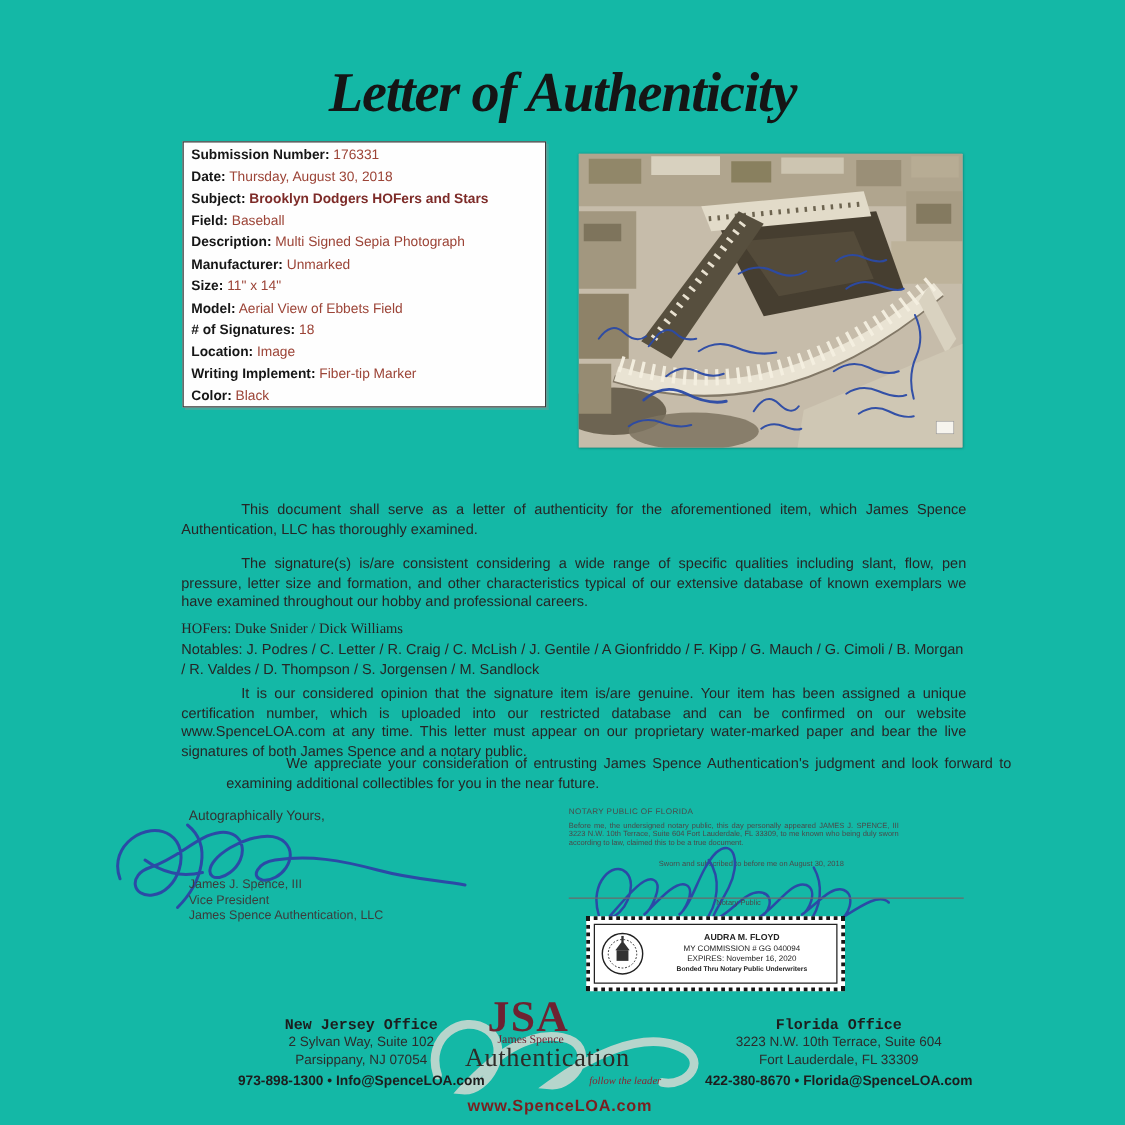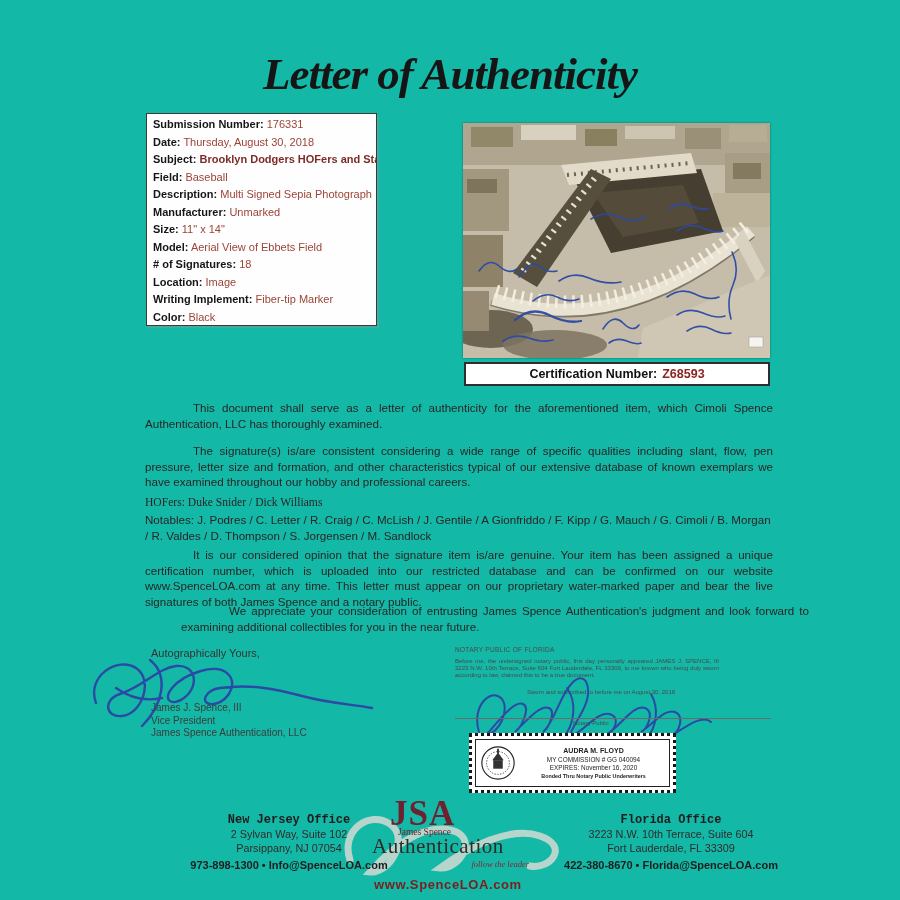--- a/index.html
+++ b/index.html
@@ -13,21 +13,21 @@
   
   .loa-title {
     position:absolute; top:48px; left:0; width:900px;
     text-align:center;
     font-family:"Liberation Serif", serif;
     font-style:italic; font-weight:bold;
     font-size:45px; color:#151515; letter-spacing:-1px;
   }
   
   .details-box {
-    position:absolute; left:146px; top:113px; width:231px; height:213px;
+    position:absolute; left:146px; top:113px; width:291px; height:213px;
     border:1px solid #3a3a3a; background:#fefefe;
     box-shadow:2px 2px 0 rgba(150,150,150,.35);
     padding:2px 0 0 6px;
   }
   .detail-row { font-size:11px; line-height:17.5px; white-space:nowrap; overflow:hidden; }
   .detail-label { font-weight:bold; color:#161616; }
   .detail-value { color:#9c4437; }
   .detail-value.subject { color:#7d2b28; font-weight:bold; }
   
   .photo {
@@ -175,26 +175,22 @@
         <path d="M 204,174 q 14,-10 28,-3 t 24,3"></path>
         <path d="M 214,192 q 12,-8 26,-2 t 22,3"></path>
         <path d="M 224,208 q 12,-8 24,-2 t 20,4"></path>
         <path d="M 268,196 q -5,-18 2,-34 t -1,-33"></path>
       </g>
 
       <rect x="286" y="214" width="14" height="10" fill="#f6f4ee" stroke="#999" stroke-width=".5"></rect>
     </svg>
   </div>
 
-  <div class="cert-box">
-    <span class="cert-label">Certification Number:</span>
-    <span class="cert-number">Z68593</span>
-  </div>
-
-  <div class="para p1 indent">This document shall serve as a letter of authenticity for the aforementioned item, which Cimoli Spence Authentication, LLC has thoroughly examined.</div>
+
+  <div class="para p1 indent">This document shall serve as a letter of authenticity for the aforementioned item, which James Spence Authentication, LLC has thoroughly examined.</div>
   <div class="para p2 indent">The signature(s) is/are consistent considering a wide range of specific qualities including slant, flow, pen pressure, letter size and formation, and other characteristics typical of our extensive database of known exemplars we have examined throughout our hobby and professional careers.</div>
   <div class="para hofers">HOFers: Duke Snider / Dick Williams</div>
   <div class="para notables">Notables: J. Podres / C. Letter / R. Craig / C. McLish / J. Gentile / A Gionfriddo / F. Kipp / G. Mauch / G. Cimoli / B. Morgan / R. Valdes / D. Thompson / S. Jorgensen / M. Sandlock</div>
   <div class="para p3 indent">It is our considered opinion that the signature item is/are genuine. Your item has been assigned a unique certification number, which is uploaded into our restricted database and can be confirmed on our website www.SpenceLOA.com at any time. This letter must appear on our proprietary water-marked paper and bear the live signatures of both James Spence and a notary public.</div>
   <div class="para p4 indent">We appreciate your consideration of entrusting James Spence Authentication's judgment and look forward to examining additional collectibles for you in the near future.</div>
 
   <div class="salutation">Autographically Yours,</div>
   <svg class="spence-sig" viewBox="0 0 310 100">
     <g stroke="#2b4aa6" stroke-width="2.4" fill="none" stroke-linecap="round">
       <path d="M 10,55 C 0,28 32,8 50,20 C 68,32 56,66 36,68 C 20,70 16,52 34,46 C 58,38 72,20 90,18 C 110,16 114,38 98,50 C 86,59 76,52 86,40 C 98,26 130,14 142,26 C 154,38 138,58 124,56 C 114,54 120,42 134,40 C 162,36 186,40 216,48 C 246,56 266,56 286,60"></path>

